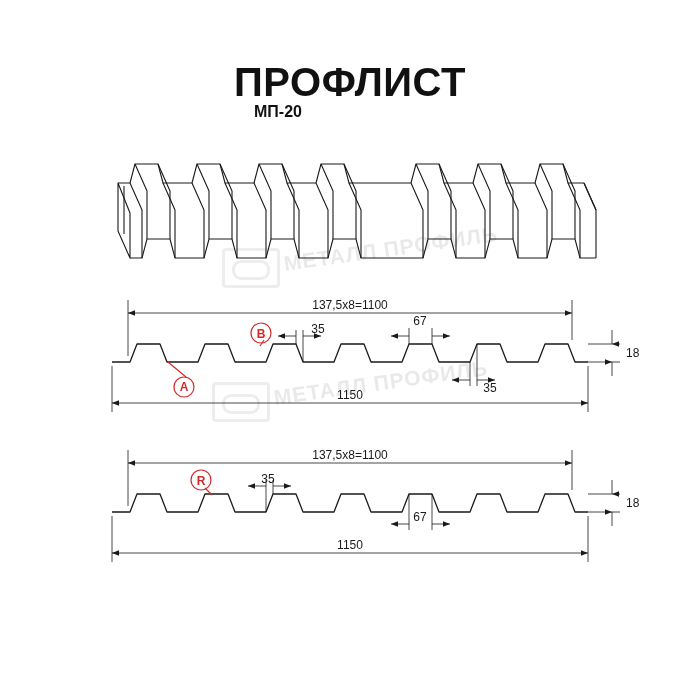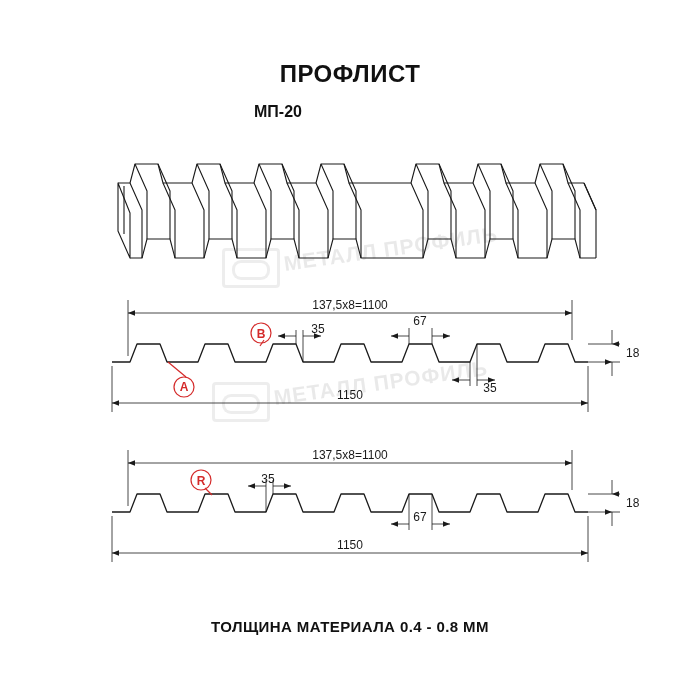--- a/index.html
+++ b/index.html
@@ -19,21 +19,21 @@
     position: relative;
     width: 700px;
     height: 700px;
   }
   .title {
     position: absolute;
     left: 0;
     top: 60px;
     width: 700px;
     text-align: center;
-    font-size: 24px;
+    font-size: 40px;
     font-weight: bold;
     letter-spacing: 0.5px;
     color: #111111;
   }
   .subtitle {
     position: absolute;
     left: 0;
     top: 103px;
     width: 556px;
     text-align: center;
@@ -296,15 +296,14 @@
     </g>
     <text x="201" y="485" text-anchor="middle" font-family="Liberation Sans, sans-serif" font-size="12" font-weight="bold" fill="#d42a2a">R</text>
 
     <text x="350" y="459" text-anchor="middle" font-family="Liberation Sans, sans-serif" font-size="12" fill="#1a1a1a">137,5x8=1100</text>
     <text x="350" y="549" text-anchor="middle" font-family="Liberation Sans, sans-serif" font-size="12" fill="#1a1a1a">1150</text>
     <text x="626" y="507" font-family="Liberation Sans, sans-serif" font-size="12" fill="#1a1a1a">18</text>
     <text x="268" y="483" text-anchor="middle" font-family="Liberation Sans, sans-serif" font-size="12" fill="#1a1a1a">35</text>
     <text x="420" y="521" text-anchor="middle" font-family="Liberation Sans, sans-serif" font-size="12" fill="#1a1a1a">67</text>
   </svg>
 
-  <div class="footnote">ТОЛЩИНА МАТЕРИАЛА 0.4 - 0.8 ММ</div>
 
 </div>
 
 </body></html>

